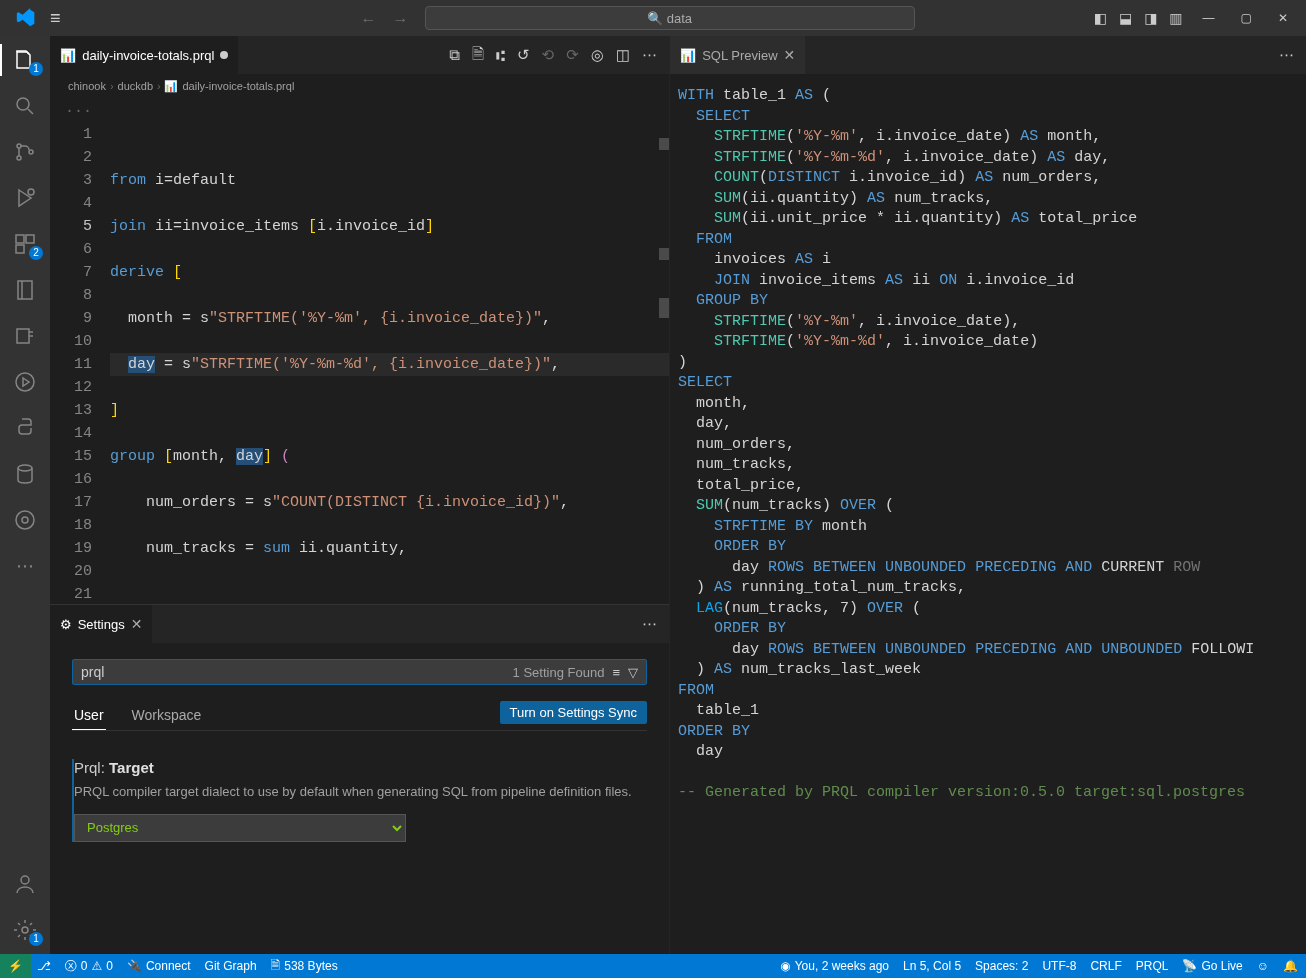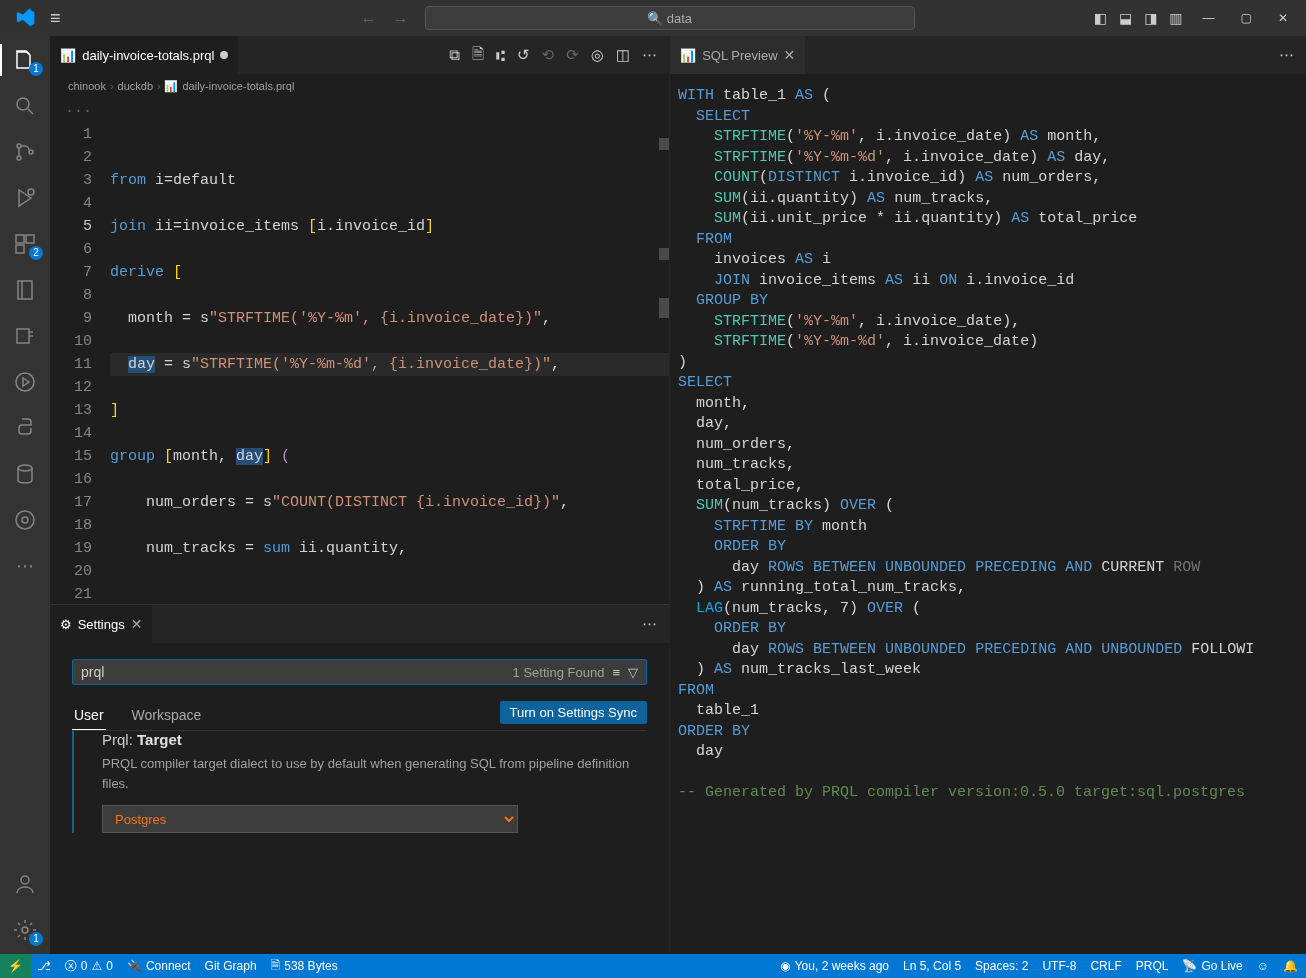--- a/index.html
+++ b/index.html
@@ -47,25 +47,25 @@
 .settings-panel { height:350px; border-top:1px solid #333; display:flex; flex-direction:column; background:#1e1e1e; }
 .settings-panel .tabs { background:#252526; }
 .settings-body { flex:1; padding:16px 22px; overflow:auto; }
 .settings-search { display:flex; align-items:center; background:#3c3c3c; border:1px solid #0e639c; border-radius:2px; padding:4px 8px; }
 .settings-search input { background:transparent; border:none; color:#ccc; font-size:14px; outline:none; flex:1; }
 .settings-search .found { color:#a0a0a0; font-size:13px; margin-right:8px; }
 .settings-tabs { display:flex; gap:24px; margin-top:16px; border-bottom:1px solid #333; }
 .settings-tabs .st { padding:6px 2px; font-size:14px; color:#aaa; cursor:pointer; }
 .settings-tabs .st.active { color:#fff; border-bottom:1px solid #fff; }
 .settings-tabs .sync { margin-left:auto; background:#0e639c; color:#fff; padding:4px 10px; font-size:13px; border-radius:2px; margin-bottom:6px; }
-.setting-item { border-left:2px solid #0e639c; padding-left:28px; }
+.setting-item { margin-top:28px; border-left:2px solid #0e639c; padding-left:0; }
 .setting-item .title { font-size:15px; color:#ccc; }
 .setting-item .title b { color:#e0e0e0; font-weight:600; }
 .setting-item .desc { font-size:13px; color:#a0a0a0; margin-top:6px; line-height:1.5; }
-.setting-item select { margin-top:12px; background:#3c3c3c; border:1px solid #555; color:#f97316; padding:4px 8px; font-size:13px; width:416px; height:28px; }
+.setting-item select { margin-top:12px; background:#3c3c3c; border:1px solid #555; color:#84cc16; padding:4px 8px; font-size:13px; width:332px; height:28px; }
 .right-col { flex:1; display:flex; flex-direction:column; }
 .sql { flex:1; font-family:"Consolas","Courier New",monospace; font-size:15px; line-height:20.5px; white-space:pre; padding:12px 8px; color:#d4d4d4; overflow:hidden; }
 .statusbar { height:24px; background:#0078d4; display:flex; align-items:center; color:#fff; font-size:12px; padding:0 8px; gap:14px; }
 .statusbar .sitem { display:flex; align-items:center; gap:4px; }
 .statusbar .right { margin-left:auto; display:flex; gap:14px; align-items:center; }
 svg { display:block; }
 </style>
 </head>
 <body>
 

